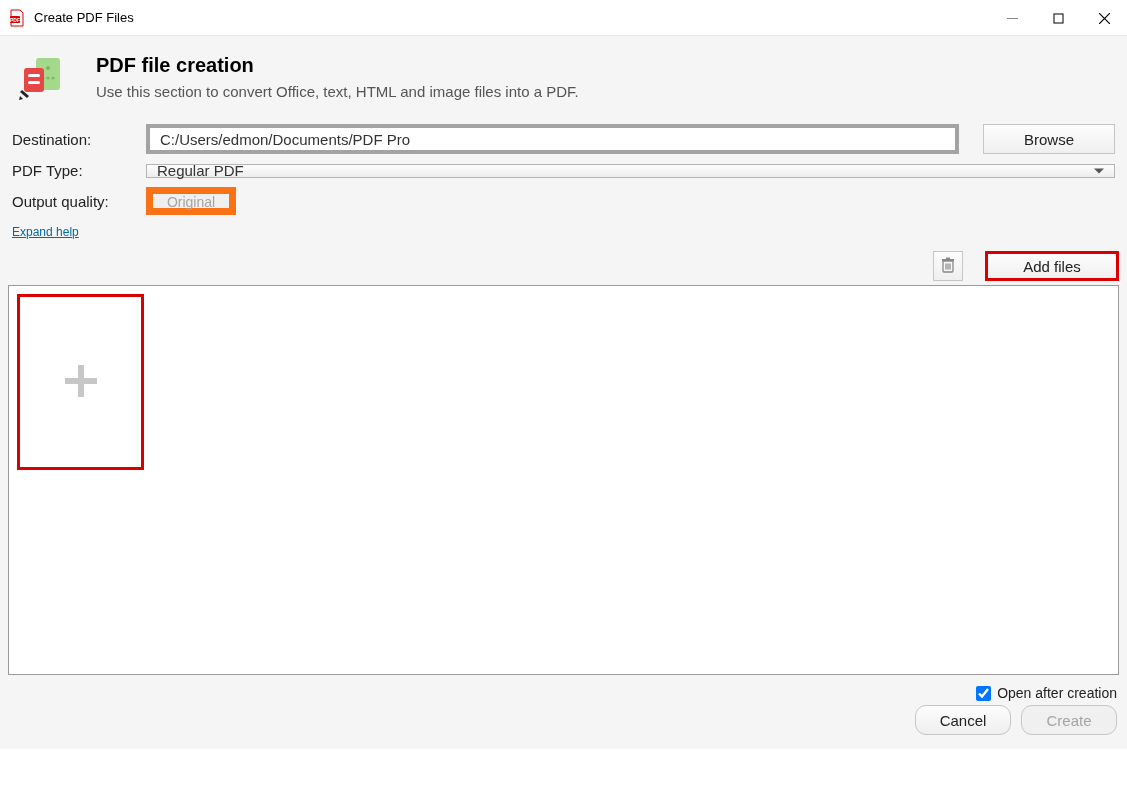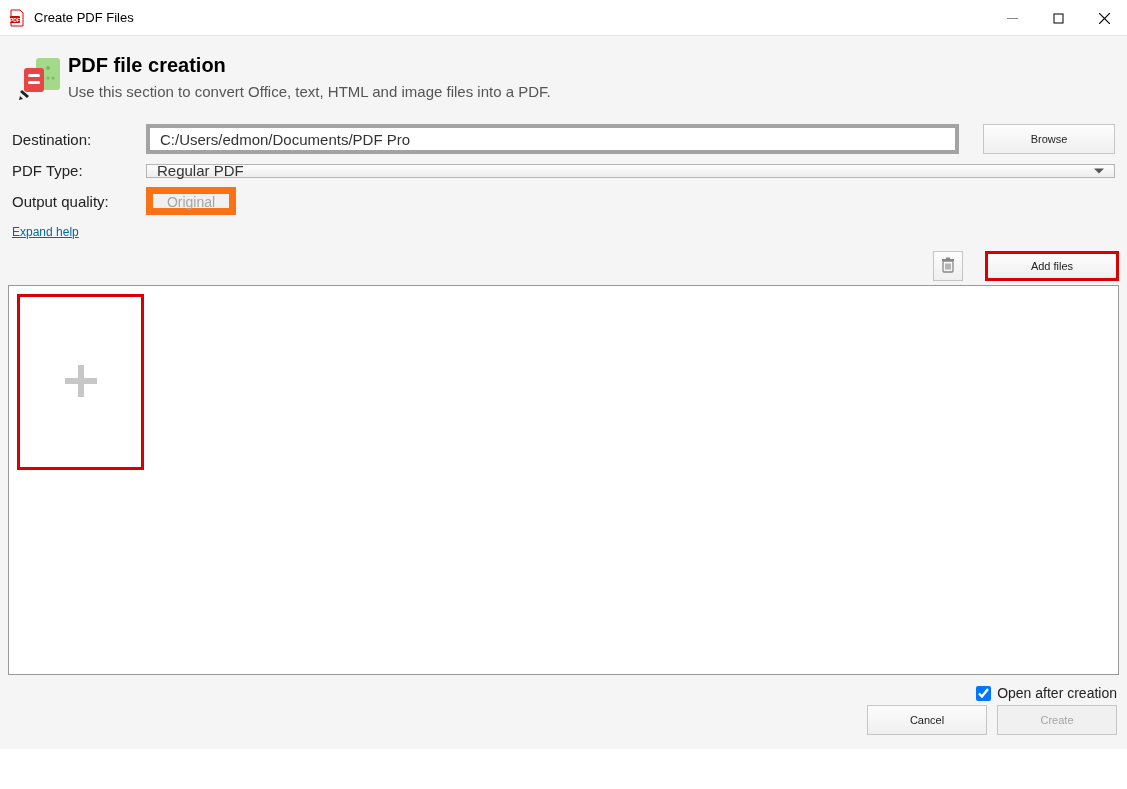--- a/index.html
+++ b/index.html
@@ -31,21 +31,21 @@
     .win-btn {
       width: 46px; height: 36px;
       display: flex; align-items: center; justify-content: center;
       cursor: default;
     }
     .win-btn svg { width: 11px; height: 11px; }
     
     .content { background: #f5f5f5; padding: 0 8px 8px 8px; }
     .header-section {
       display: flex; align-items: flex-start;
-      padding: 18px 0 18px 10px; gap: 2px;
+      padding: 18px 0 18px 10px; gap: 30px;
     }
     .header-icon { width: 48px; height: 48px; flex-shrink: 0; }
     .header-text h1 { font-size: 20px; font-weight: bold; color: #000; margin-bottom: 6px; }
     .header-text p { font-size: 15px; color: #555; }
     
     .form-row {
       display: flex; align-items: center;
       padding: 4px 4px; gap: 16px;
     }
     .form-label { width: 118px; color: #222; font-size: 15px; }
@@ -54,21 +54,21 @@
       border: 4px solid #a3a3a3;
       background: #fff;
       padding: 0 10px;
       font-size: 15px; color: #333;
       font-family: inherit;
     }
     .browse-btn, .addfiles-btn, .action-btn {
       height: 30px;
       border: 1px solid #c6c6c6;
       background: linear-gradient(#fdfdfd,#efefef);
-      font-size: 11px; color: #222;
+      font-size: 15px; color: #222;
       cursor: pointer;
       font-family: inherit;
     }
     .browse-btn { width: 132px; margin-left: 8px; }
     .select-wrap {
       flex: 1; height: 14px;
       border: 1px solid #b5b5b5;
       background: linear-gradient(#fdfdfd,#ededed);
       display: flex; align-items: center;
       padding: 0 10px;
@@ -136,21 +136,21 @@
     
     .bottom-row {
       display: flex; justify-content: flex-end; align-items: center;
       padding: 10px 2px 4px 0; gap: 8px;
     }
     .chk { display: flex; align-items: flex-end; gap: 6px; font-size: 14px; color: #222; }
     .chk input { width: 15px; height: 15px; }
     .actions-row {
       display: flex; justify-content: flex-end; gap: 10px; padding: 0 2px 6px 0;
     }
-    .action-btn { width: 120px; height: 30px; }
+    .action-btn { width: 96px; height: 30px; border-radius: 11px; }
     .action-btn.disabled { color: #a5a5a5; background: #f0f0f0; cursor: default; }
   </style>
 </head>
 <body>
 
 <div class="titlebar">
   <div class="app-icon">
     <svg viewBox="0 0 18 18">
       <path d="M3 1 h9 l3 3 v13 h-12 z" fill="#fff" stroke="#d00" stroke-width="1"></path>
       <rect x="2" y="7" width="10" height="7" rx="1" fill="#d00"></rect>

